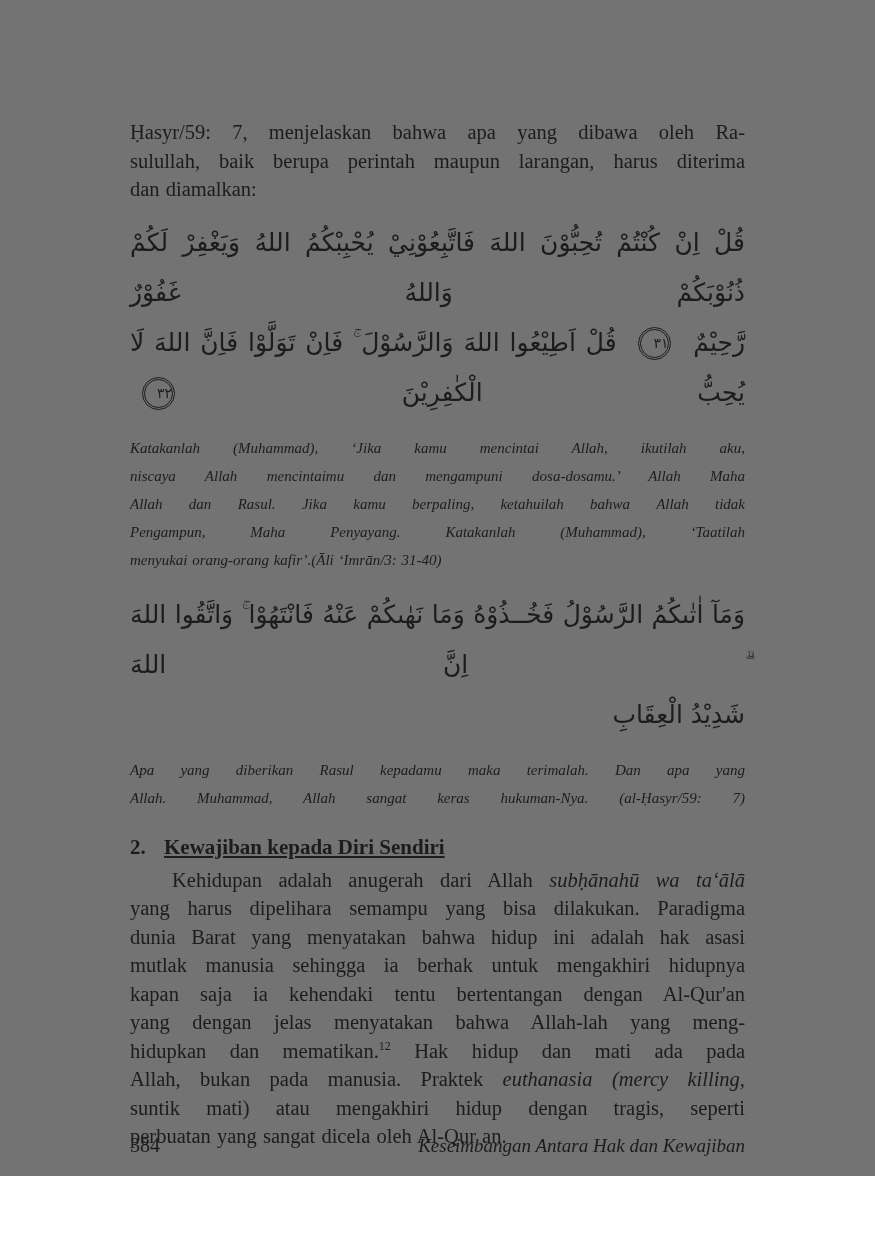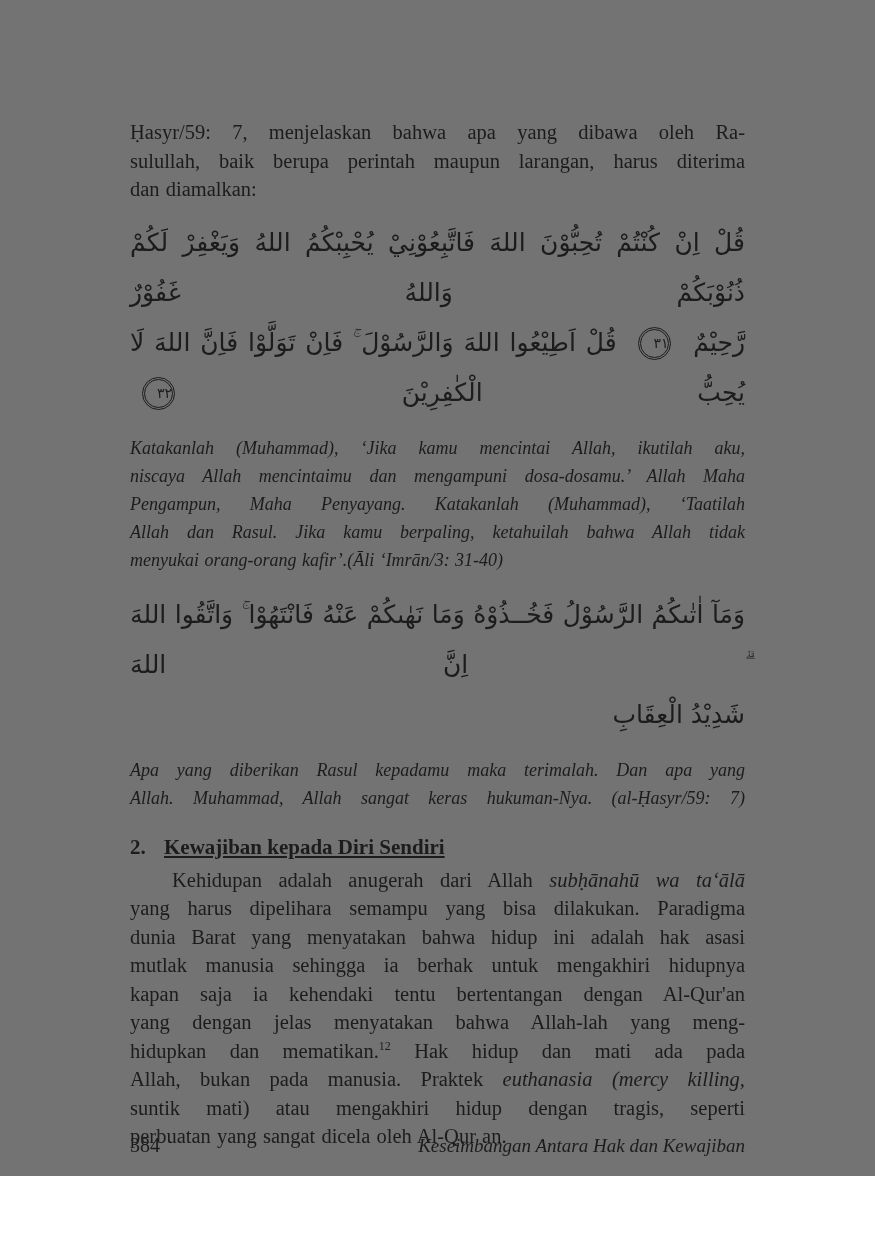--- a/index.html
+++ b/index.html
@@ -59,21 +59,21 @@
     border-radius: 50%;
     font-size: 14px;
     text-align: center;
     vertical-align: middle;
     margin: 0 14px;
   }
 
   
   .trans .line {
     font-style: italic;
-    font-size: 18px;
+    font-size: 15px;
     line-height: 28px;
     word-spacing: 1px;
   }
   .trans { margin-bottom: 16px; }
 
   .it { font-style: italic; }
 
   sup {
     font-size: 12px;
     line-height: 0;
@@ -119,22 +119,22 @@
     </div>
 
   <div class="block ar just-last">
       <div class="line"><span>قُلْ اِنْ كُنْتُمْ تُحِبُّوْنَ اللهَ فَاتَّبِعُوْنِيْ يُحْبِبْكُمُ اللهُ وَيَغْفِرْ لَكُمْ ذُنُوْبَكُمْ وَاللهُ غَفُوْرٌ</span></div>
       <div class="line last"><span>رَّحِيْمٌ </span><span class="ayah">٣١</span><span> قُلْ اَطِيْعُوا اللهَ وَالرَّسُوْلَ ۚ فَاِنْ تَوَلَّوْا فَاِنَّ اللهَ لَا يُحِبُّ الْكٰفِرِيْنَ </span><span class="ayah">٣٢</span></div>
     </div>
 
   <div class="block trans">
       <div class="line"><span>Katakanlah (Muhammad), ‘Jika kamu mencintai Allah, ikutilah aku,</span></div>
       <div class="line"><span>niscaya Allah mencintaimu dan mengampuni dosa-dosamu.’ Allah Maha</span></div>
+      <div class="line"><span>Allah dan Rasul. Jika kamu berpaling, ketahuilah bahwa Allah tidak</span></div>
       <div class="line"><span>Pengampun, Maha Penyayang. Katakanlah (Muhammad), ‘Taatilah</span></div>
-      <div class="line"><span>Allah dan Rasul. Jika kamu berpaling, ketahuilah bahwa Allah tidak</span></div>
       <div class="line last"><span class="it">menyukai orang-orang kafir’.</span><span>(Āli ‘Imrān/3: 31-40)</span></div>
     </div>
 
   <div class="block ar">
       <div class="line"><span>وَمَآ اٰتٰىكُمُ الرَّسُوْلُ فَخُــذُوْهُ وَمَا نَهٰىكُمْ عَنْهُ فَانْتَهُوْا ۚ وَاتَّقُوا اللهَ ۗ اِنَّ اللهَ</span></div>
       <div class="line last"><span>شَدِيْدُ الْعِقَابِ</span></div>
     </div>
 
   <div class="block trans just-last">
       <div class="line"><span>Apa yang diberikan Rasul kepadamu maka terimalah. Dan apa yang</span></div>

